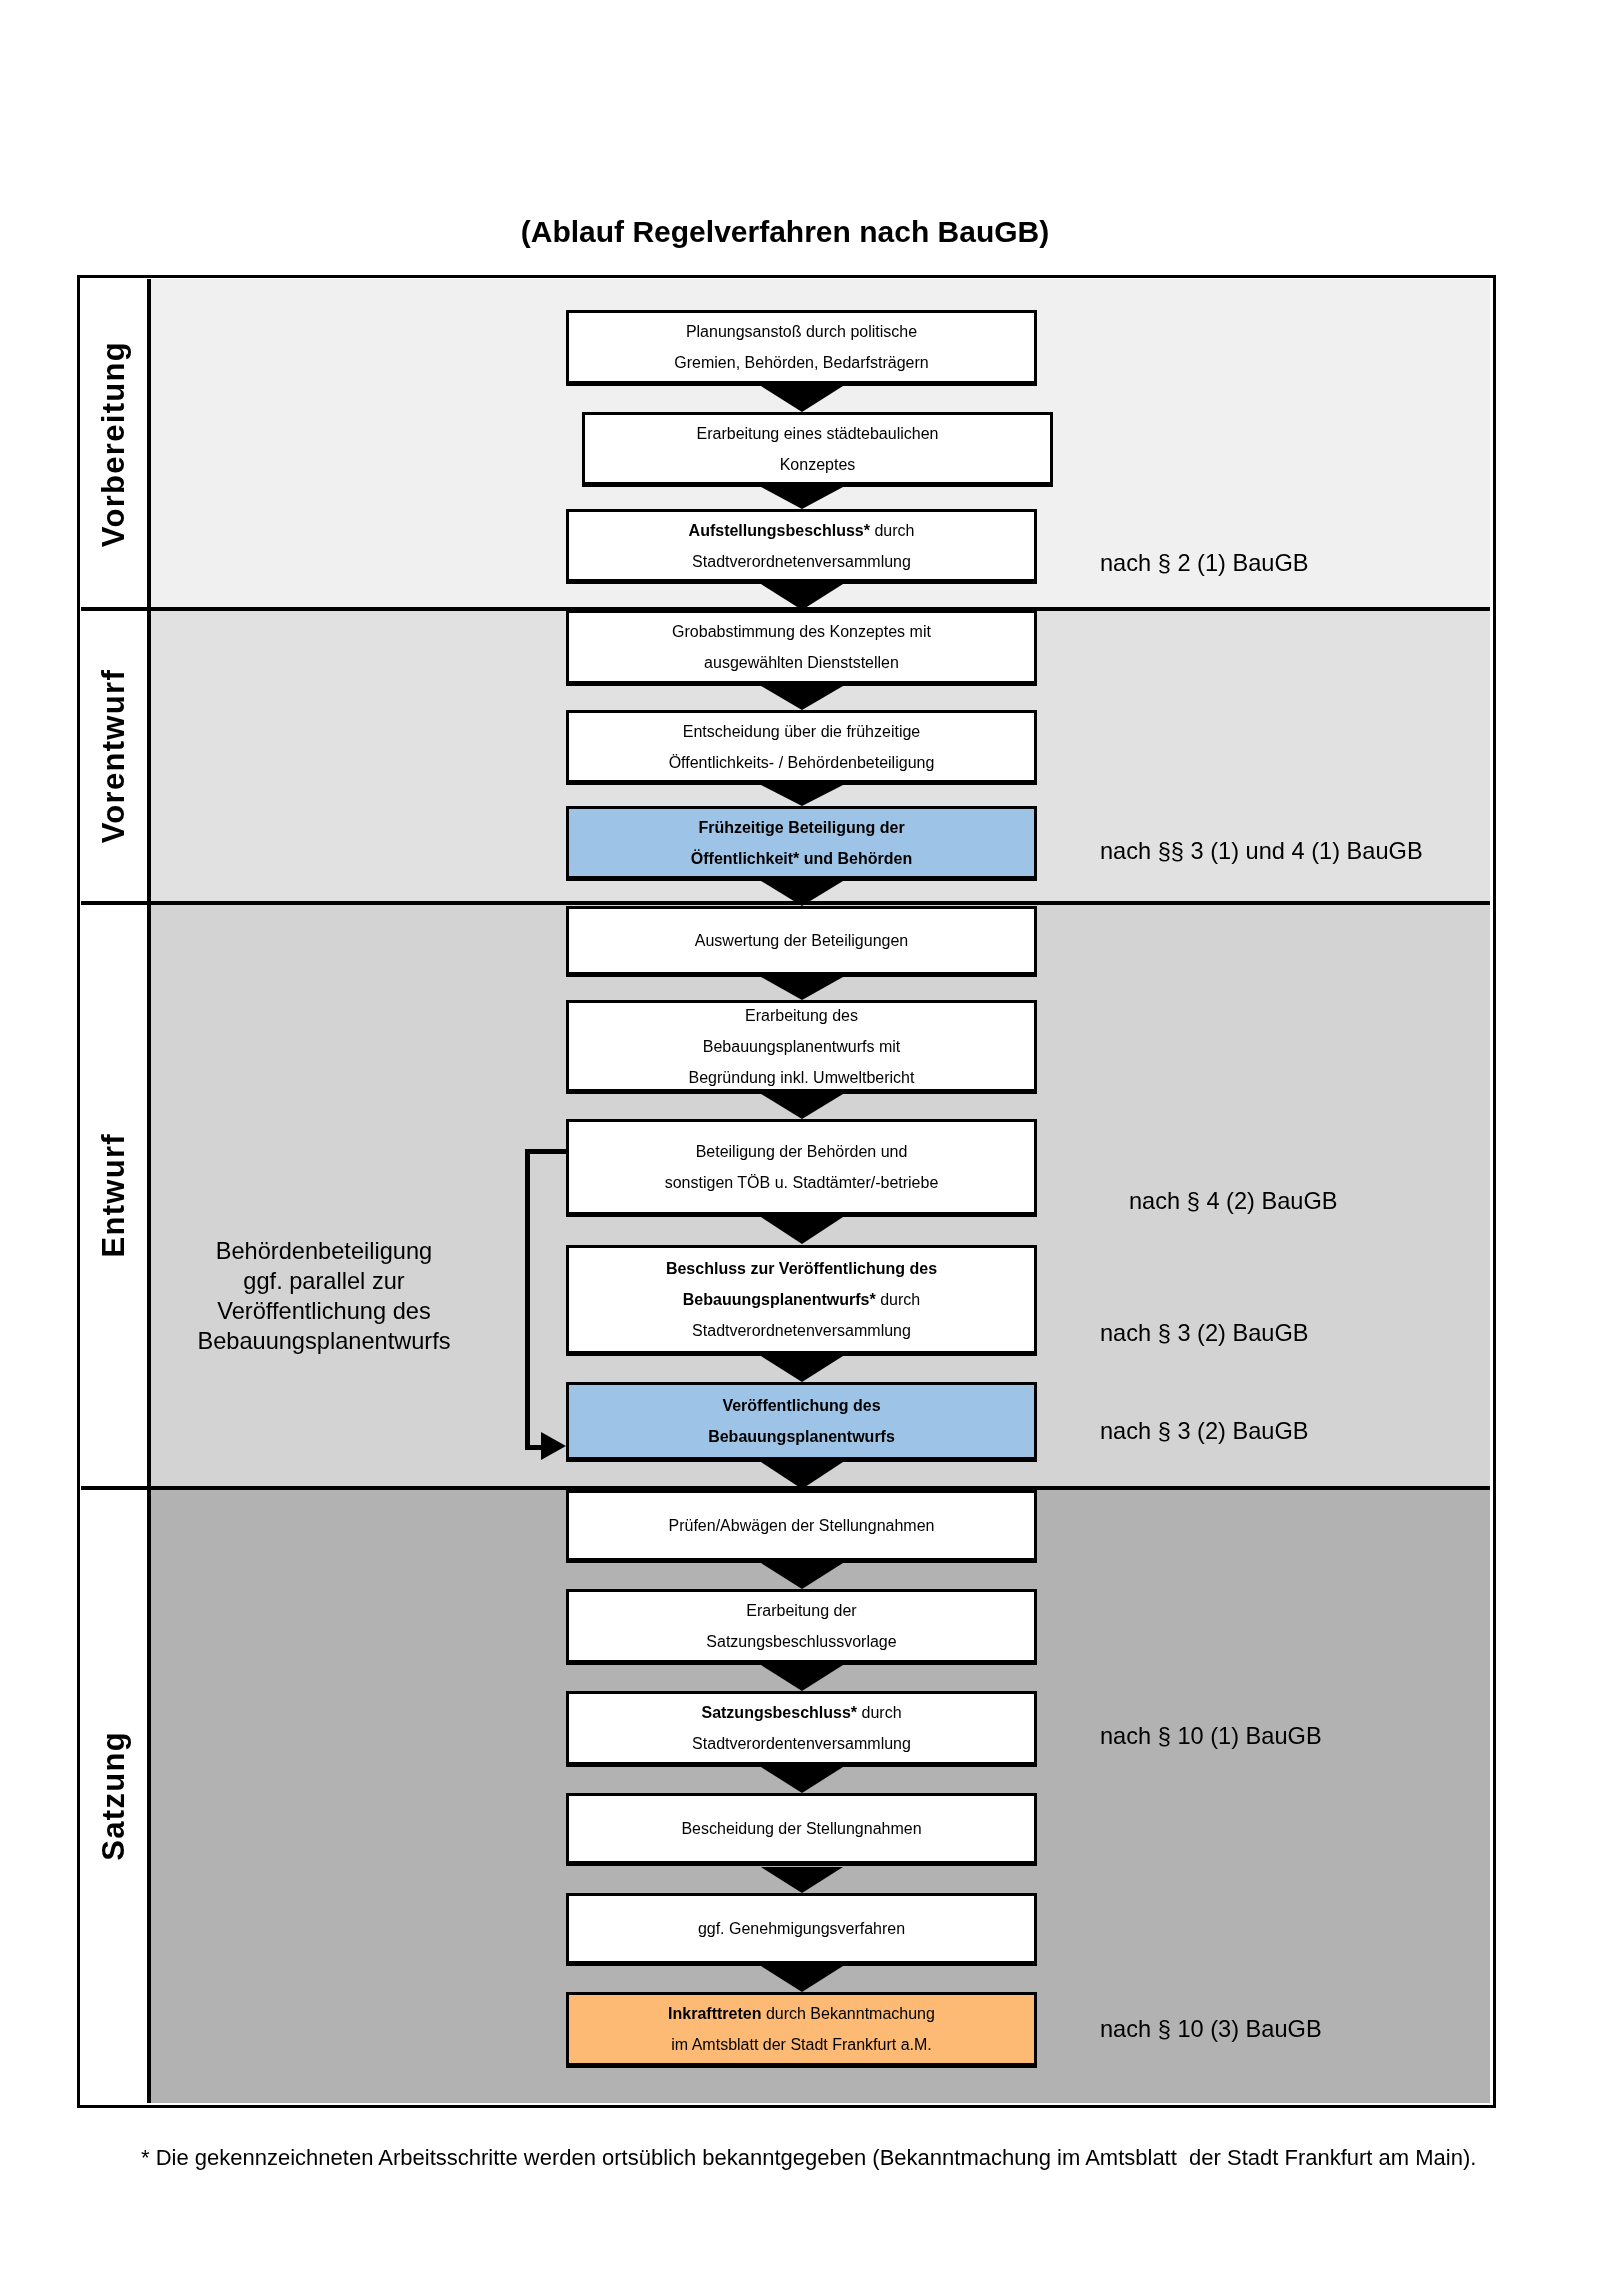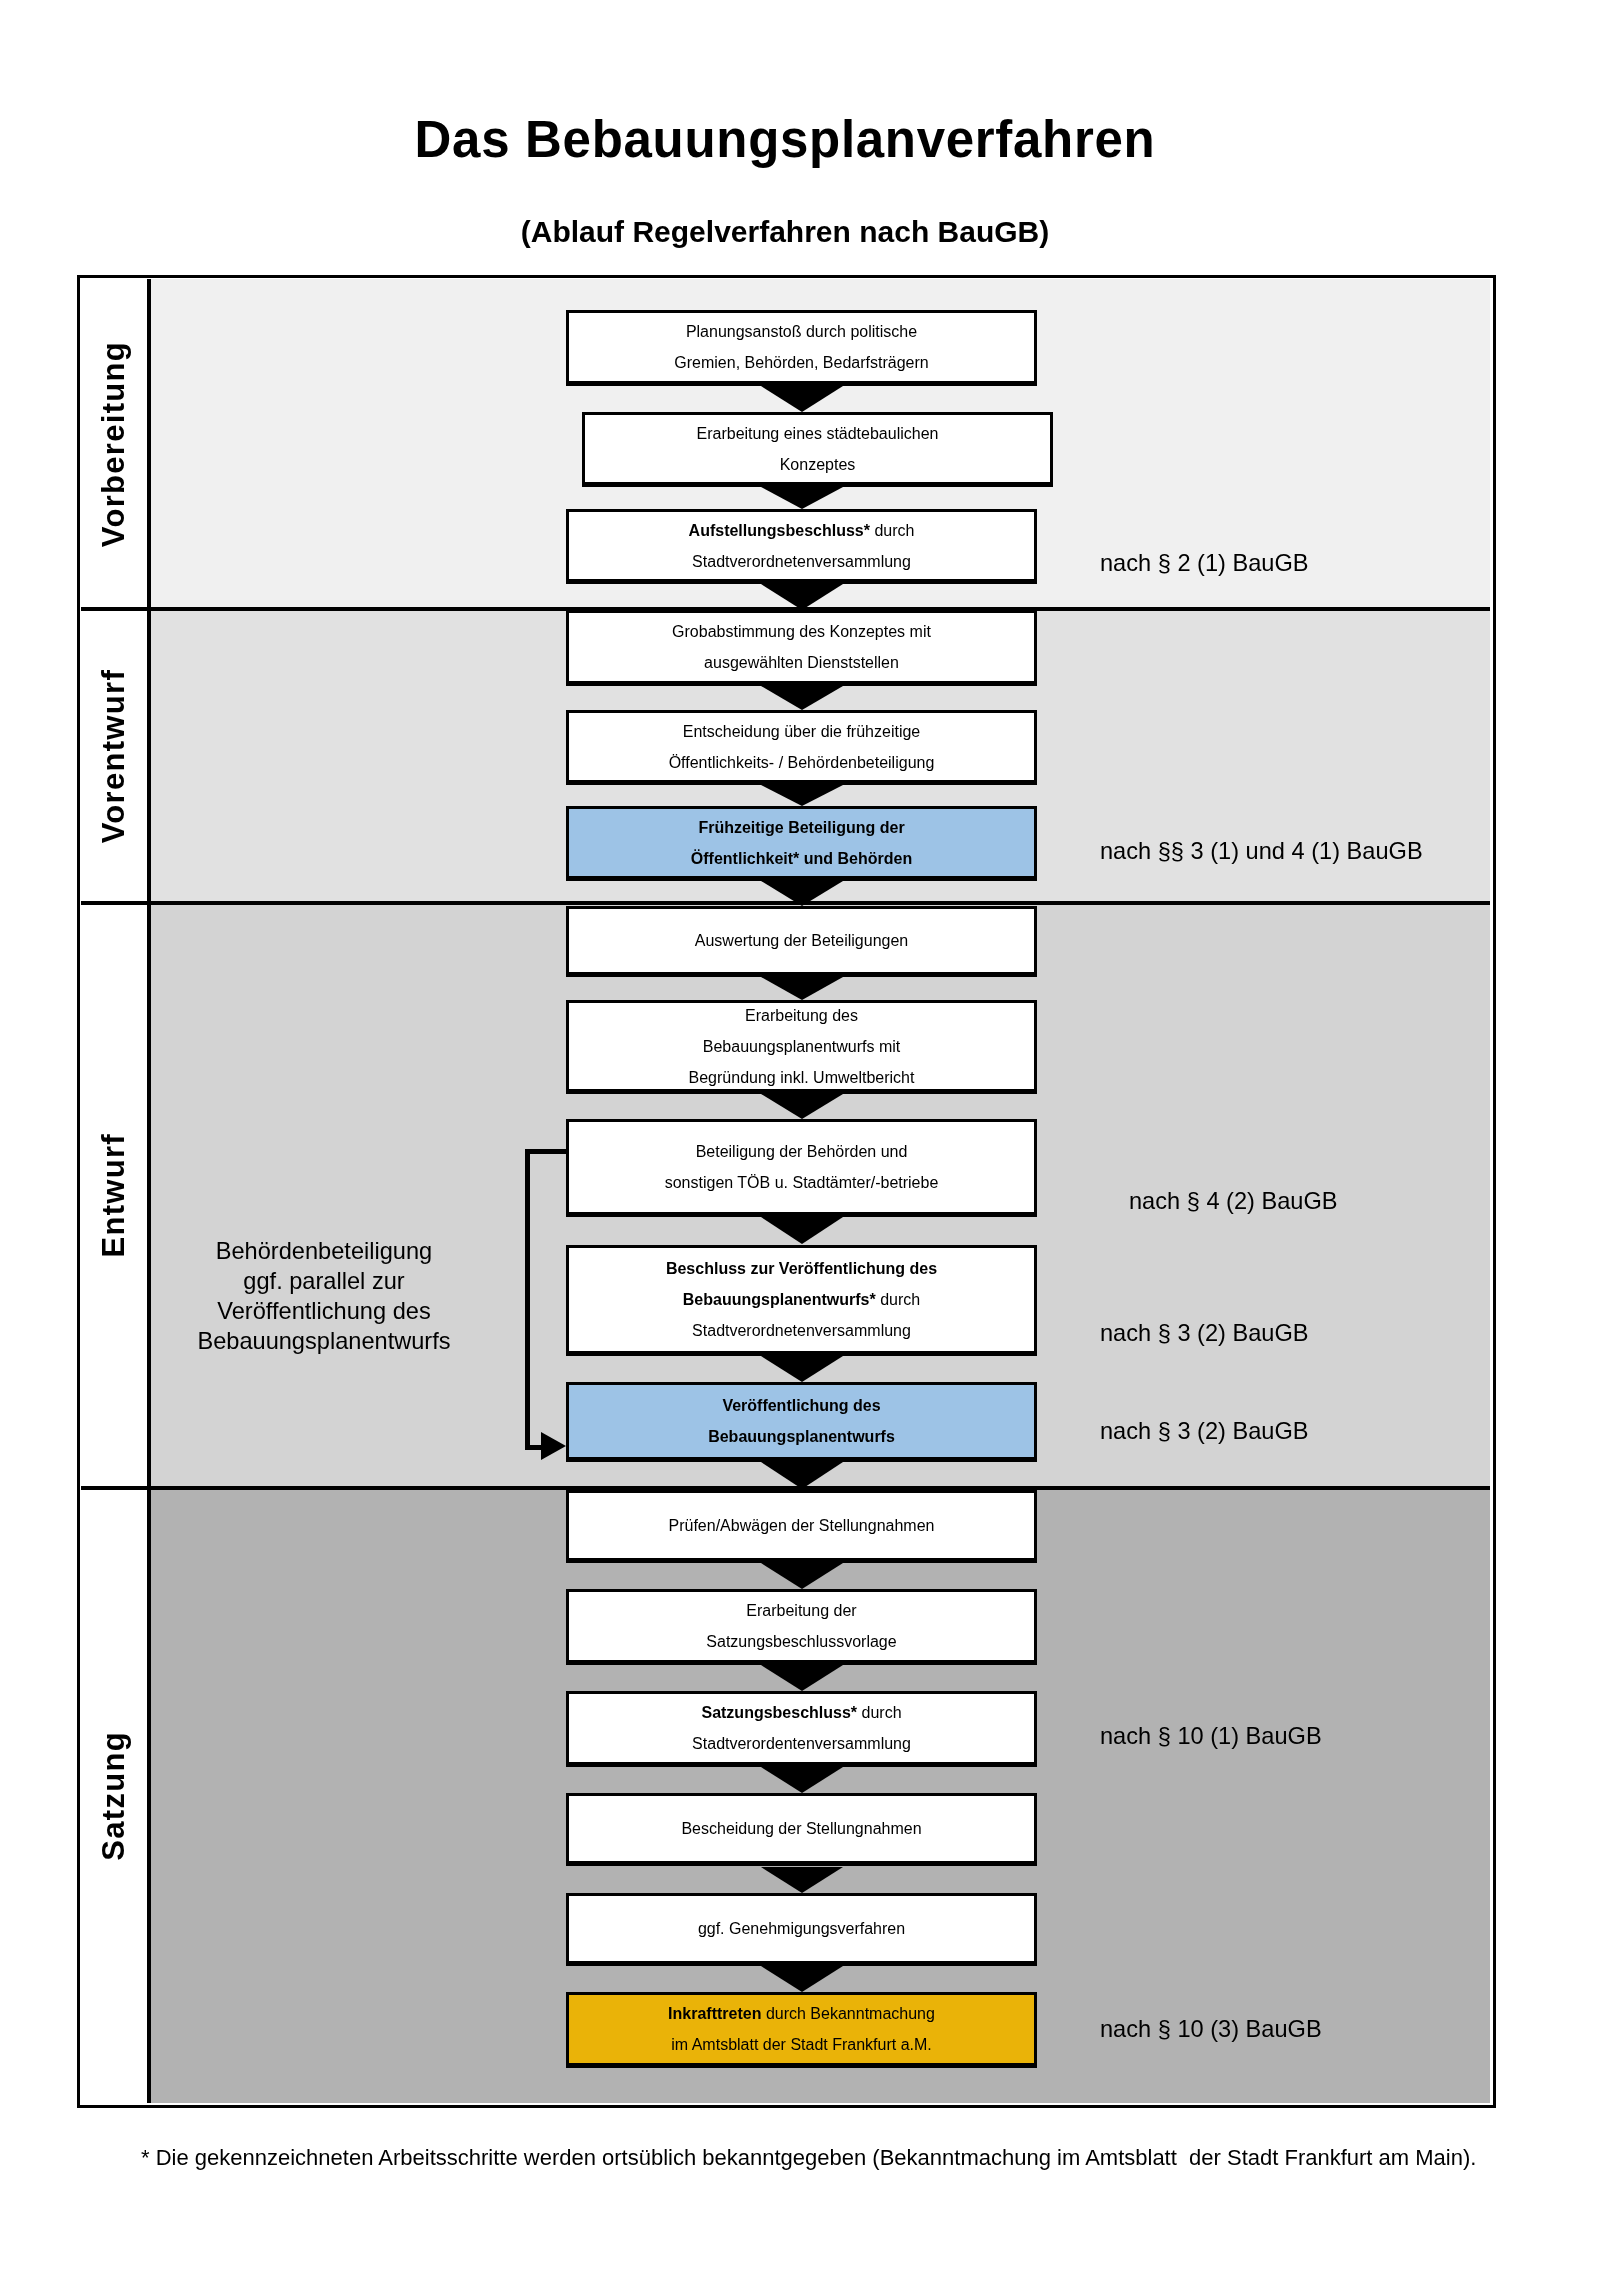--- a/index.html
+++ b/index.html
@@ -63,21 +63,20 @@
   }
   .footnote{
     position:absolute;left:141px;top:2142px;width:1414px;
     font-size:22px;line-height:31px;white-space:pre-wrap;
   }
 </style>
 </head>
 <body>
 
 <div class="page">
-  <div class="page-title">Das Bebauungsplanverfahren</div>
   <div class="page-subtitle">(Ablauf Regelverfahren nach BauGB)</div>
 
   <div id="diagram">
       <div class="label-col"></div>
       <div class="label-divider"></div>
       <div class="section-bg" style="top: 279px; height: 330px; background: rgb(240, 240, 240);"></div>
       <div class="phase-cell" style="top: 279px; height: 330px;">
         <span>Vorbereitung</span>
       </div>
       <div class="section-bg" style="top: 609px; height: 295px; background: rgb(225, 225, 225);"></div>
@@ -182,21 +181,21 @@
       <div class="law" style="top: 1736px;">nach § 10 (1) BauGB</div>
       <div class="arrow-down" style="left: 761px; top: 1767px; border-top: 26px solid rgb(0, 0, 0);"></div>
       <div class="flow-box" style="top: 1793px; height: 73px; background: rgb(255, 255, 255);">
         <div>Bescheidung der Stellungnahmen</div>
       </div>
       <div class="arrow-down" style="left: 761px; top: 1867px; border-top: 26px solid rgb(0, 0, 0);"></div>
       <div class="flow-box" style="top: 1893px; height: 73px; background: rgb(255, 255, 255);">
         <div>ggf. Genehmigungsverfahren</div>
       </div>
       <div class="arrow-down" style="left: 761px; top: 1966px; border-top: 26px solid rgb(0, 0, 0);"></div>
-      <div class="flow-box" style="top: 1992px; height: 76px; background: #eab308;">
+      <div class="flow-box" style="top: 1992px; height: 76px; background: #fdba74;">
         <div><span class="b">Inkrafttreten</span><span> durch Bekanntmachung</span></div>
         <div>im Amtsblatt der Stadt Frankfurt a.M.</div>
       </div>
       <div class="law" style="top: 2029px;">nach § 10 (3) BauGB</div>
     </div>
 
   <div class="frame-border"></div>
 
   <div class="footnote">* Die gekennzeichneten Arbeitsschritte werden ortsüblich bekanntgegeben (Bekanntmachung im Amtsblatt  der Stadt Frankfurt am Main).</div>
 </div>

